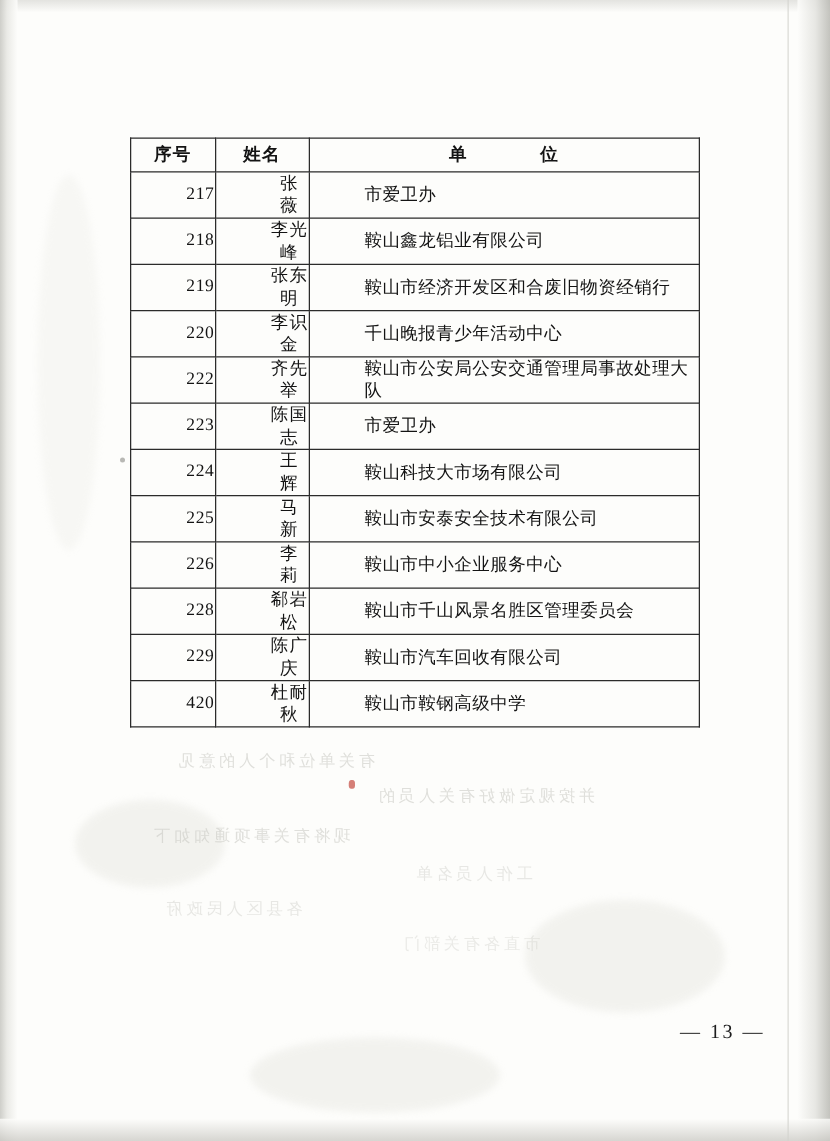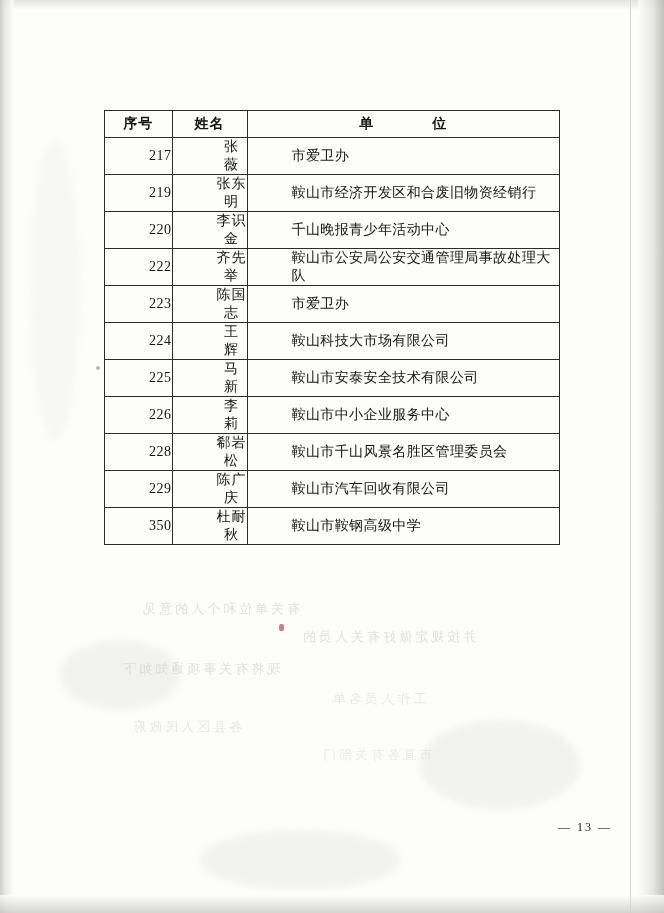--- a/index.html
+++ b/index.html
@@ -149,21 +149,21 @@
     opacity: .7;
     pointer-events: none;
   }
 
   
   #page-number {
     position: absolute;
     right: 52px;
     bottom: 78px;
     font-family: "Liberation Serif", serif;
-    font-size: 12px;
+    font-size: 16px;
     color: #1d1d1d;
     letter-spacing: 2px;
   }
 </style>
 </head>
 <body>
 
 <div id="page">
 
   <div class="scan-shade edge-top"></div>
@@ -200,20 +200,25 @@
         </th>
       </tr>
     </thead>
     <tbody>
       <tr>
         <td class="cell-seq">217</td>
         <td class="cell-name">张　薇</td>
         <td class="cell-unit">市爱卫办</td>
       </tr>
       <tr>
+        <td class="cell-seq">218</td>
+        <td class="cell-name">李光峰</td>
+        <td class="cell-unit">鞍山鑫龙铝业有限公司</td>
+      </tr>
+      <tr>
         <td class="cell-seq">219</td>
         <td class="cell-name">张东明</td>
         <td class="cell-unit">鞍山市经济开发区和合废旧物资经销行</td>
       </tr>
       <tr>
         <td class="cell-seq">220</td>
         <td class="cell-name">李识金</td>
         <td class="cell-unit">千山晚报青少年活动中心</td>
       </tr>
       <tr>
@@ -245,21 +250,21 @@
         <td class="cell-seq">228</td>
         <td class="cell-name">郗岩松</td>
         <td class="cell-unit">鞍山市千山风景名胜区管理委员会</td>
       </tr>
       <tr>
         <td class="cell-seq">229</td>
         <td class="cell-name">陈广庆</td>
         <td class="cell-unit">鞍山市汽车回收有限公司</td>
       </tr>
       <tr>
-        <td class="cell-seq">350</td>
+        <td class="cell-seq">420</td>
         <td class="cell-name">杜耐秋</td>
         <td class="cell-unit">鞍山市鞍钢高级中学</td>
       </tr>
     </tbody>
   </table>
 
   <div id="page-number">— 13 —</div>
 
 </div>
 

